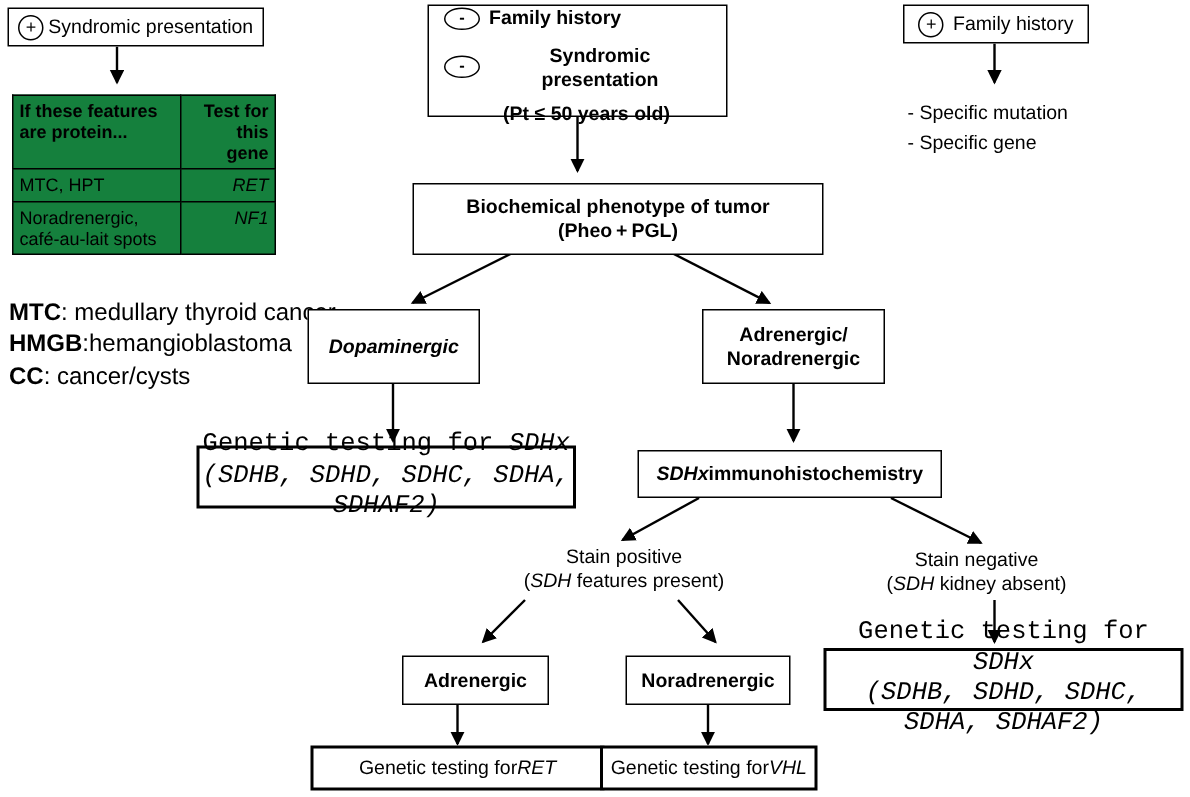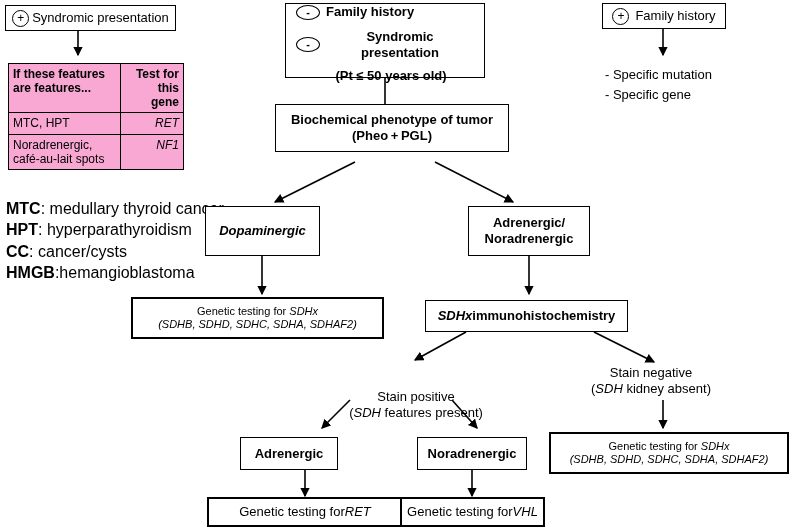--- a/index.html
+++ b/index.html
@@ -30,21 +30,21 @@
   .box.thick { border-width: 2.5px; }
   .lbl {
     position: absolute;
     text-align: center;
     line-height: 1.25;
     white-space: nowrap;
   }
   .b { font-weight: bold; }
   .i { font-style: italic; }
   .sz13 { font-size: 13px; }
-  .sz12 { font-size: 11px; }
+  .sz12 { font-size: 17px; font-family: Liberation Mono, monospace; }
 
   
   .sym-circle {
     display: inline-flex;
     align-items: center;
     justify-content: center;
     width: 15px; height: 15px;
     border: 1.2px solid #000;
     border-radius: 50%;
     font-size: 12px;
@@ -65,21 +65,21 @@
     flex: 0 0 auto;
   }
 
   
   #feature-table {
     position: absolute;
     left: 8px; top: 63px;
     width: 176px;
     border-collapse: collapse;
     font-size: 12px;
-    background: #f9a8d4;
+    background: #15803d;
   }
   #feature-table td {
     border: 1.2px solid #000;
     padding: 3px 4px;
     vertical-align: top;
     line-height: 1.18;
   }
   #feature-table td.c1 { width: 112px; }
   #feature-table td.c2 { width: 64px; text-align: right; }
   #feature-table tr.head td { font-weight: bold; }
@@ -154,21 +154,21 @@
       <span class="sym-circle">+</span>
       <span style="margin-left:-3px;">Syndromic presentation</span>
     </span>
   </div>
 
   <table id="feature-table">
     <tbody>
         <tr class="head">
       <td class="c1">
         <div>If these features</div>
-        <div>are features...</div>
+        <div>are protein...</div>
       </td>
       <td class="c2">
         <div>Test for this</div>
         <div>gene</div>
       </td>
     </tr>
     <tr>
       <td class="c1">
         <div>MTC, HPT</div>
       </td>
@@ -182,43 +182,40 @@
       <td class="c2 i">NF1</td>
     </tr>
   </tbody>
     </table>
 
   <div id="abbrev">
     <div class="row">
       <span class="b">MTC</span><span>: </span><span>medullary thyroid cancer</span>
     </div>
     <div class="row">
-      <span class="b">HPT</span><span>: </span><span>hyperparathyroidism</span>
+      <span class="b">HMGB</span><span>:</span><span>hemangioblastoma</span>
     </div>
     <div class="row">
       <span class="b">CC</span><span>: </span><span>cancer/cysts</span>
-    </div>
-    <div class="row">
-      <span class="b">HMGB</span><span>:</span><span>hemangioblastoma</span>
     </div>
   </div>
 
   <div class="box rowbox sz13" style="left:285px; top:3px; width:200px; height:75px; align-items:flex-start; justify-content:center; padding:7px 10px 0 10px;">
     <div class="sym-line b" style="justify-content:flex-start;">
       <span class="sym-ellipse">-</span>
       <span>Family history</span>
     </div>
     <div class="sym-line b" style="justify-content:flex-start; margin-top:9px;">
       <span class="sym-ellipse">-</span>
       <span>Syndromic presentation</span>
     </div>
     <div class="b" style="margin-top:8px; margin-left:6px; text-align:center;">(Pt ≤ 50 years old)</div>
   </div>
 
-  <div class="box rowbox b sz13" style="left:275px; top:104px; width:234px; height:48px;text-align:center;">
+  <div class="box rowbox b sz13" style="left:275px; top:122px; width:274px; height:48px;text-align:center;">
     <div>Biochemical phenotype of tumor</div>
     <div>(Pheo + PGL)</div>
   </div>
 
   <div class="box b sz13" style="left:205px; top:206px; width:115px; height:50px;font-style:italic;">
     <span>Dopaminergic</span>
   </div>
 
   <div class="box rowbox b sz13" style="left:468px; top:206px; width:122px; height:50px;text-align:center;">
     <div>Adrenergic/</div>
@@ -230,31 +227,31 @@
       <span>Genetic testing for </span><span class="i">SDHx</span>
     </div>
     <div class="i">(SDHB, SDHD, SDHC, SDHA, SDHAF2)</div>
   </div>
 
   <div class="box sz13" style="left:425px; top:300px; width:203px; height:32px;">
     <span class="i b">SDHx</span>
       <span class="b"> immunohistochemistry</span>
   </div>
 
-  <div class="lbl sz13" style="left:331px; top:363px; width:170px;margin-top:26px;">
+  <div class="lbl sz13" style="left:331px; top:363px; width:170px;">
     <div>Stain positive</div>
     <div><span>(</span><span class="i">SDH</span><span> features present)</span></div>
   </div>
 
   <div class="lbl sz13" style="left:566px; top:365px; width:170px;">
     <div>Stain negative</div>
     <div><span>(</span><span class="i">SDH</span><span> kidney absent)</span></div>
   </div>
 
-  <div class="box b sz13" style="left:240px; top:437px; width:98px; height:33px;">
+  <div class="box b sz13" style="left:268px; top:437px; width:98px; height:33px;">
     <span>Adrenergic</span>
   </div>
 
   <div class="box b sz13" style="left:417px; top:437px; width:110px; height:33px;">
     <span>Noradrenergic</span>
   </div>
 
   <div class="box thick rowbox sz12" style="left:549px; top:432px; width:240px; height:42px;">
     <div>
       <span>Genetic testing for </span><span class="i">SDHx</span>

